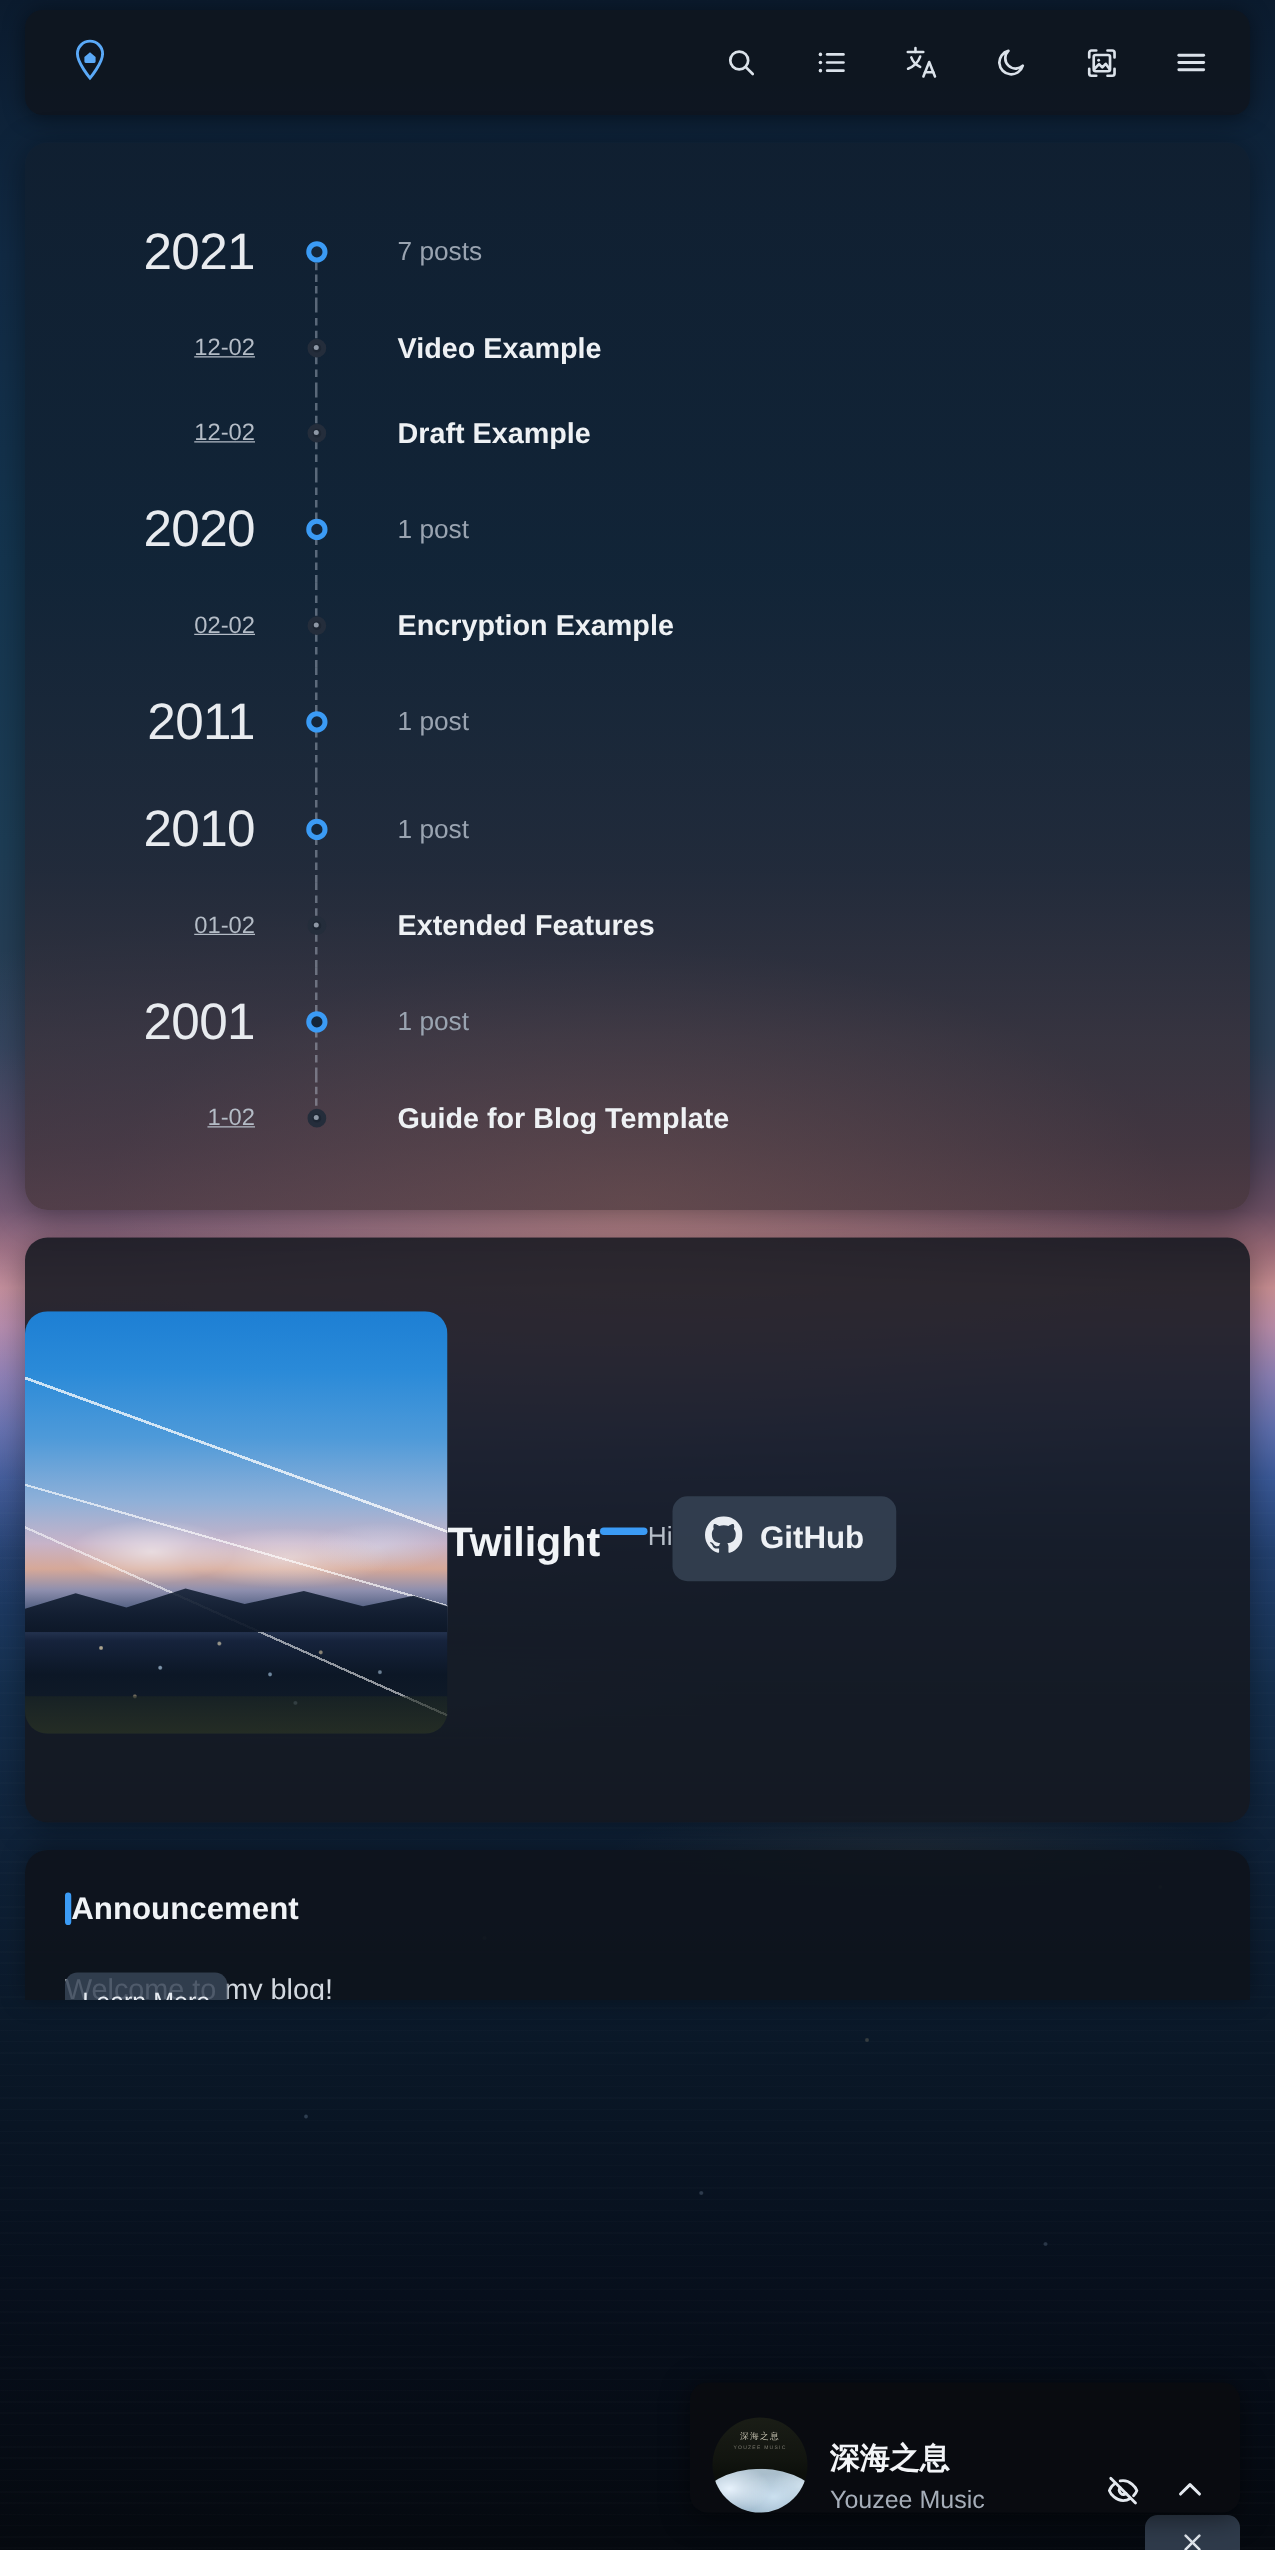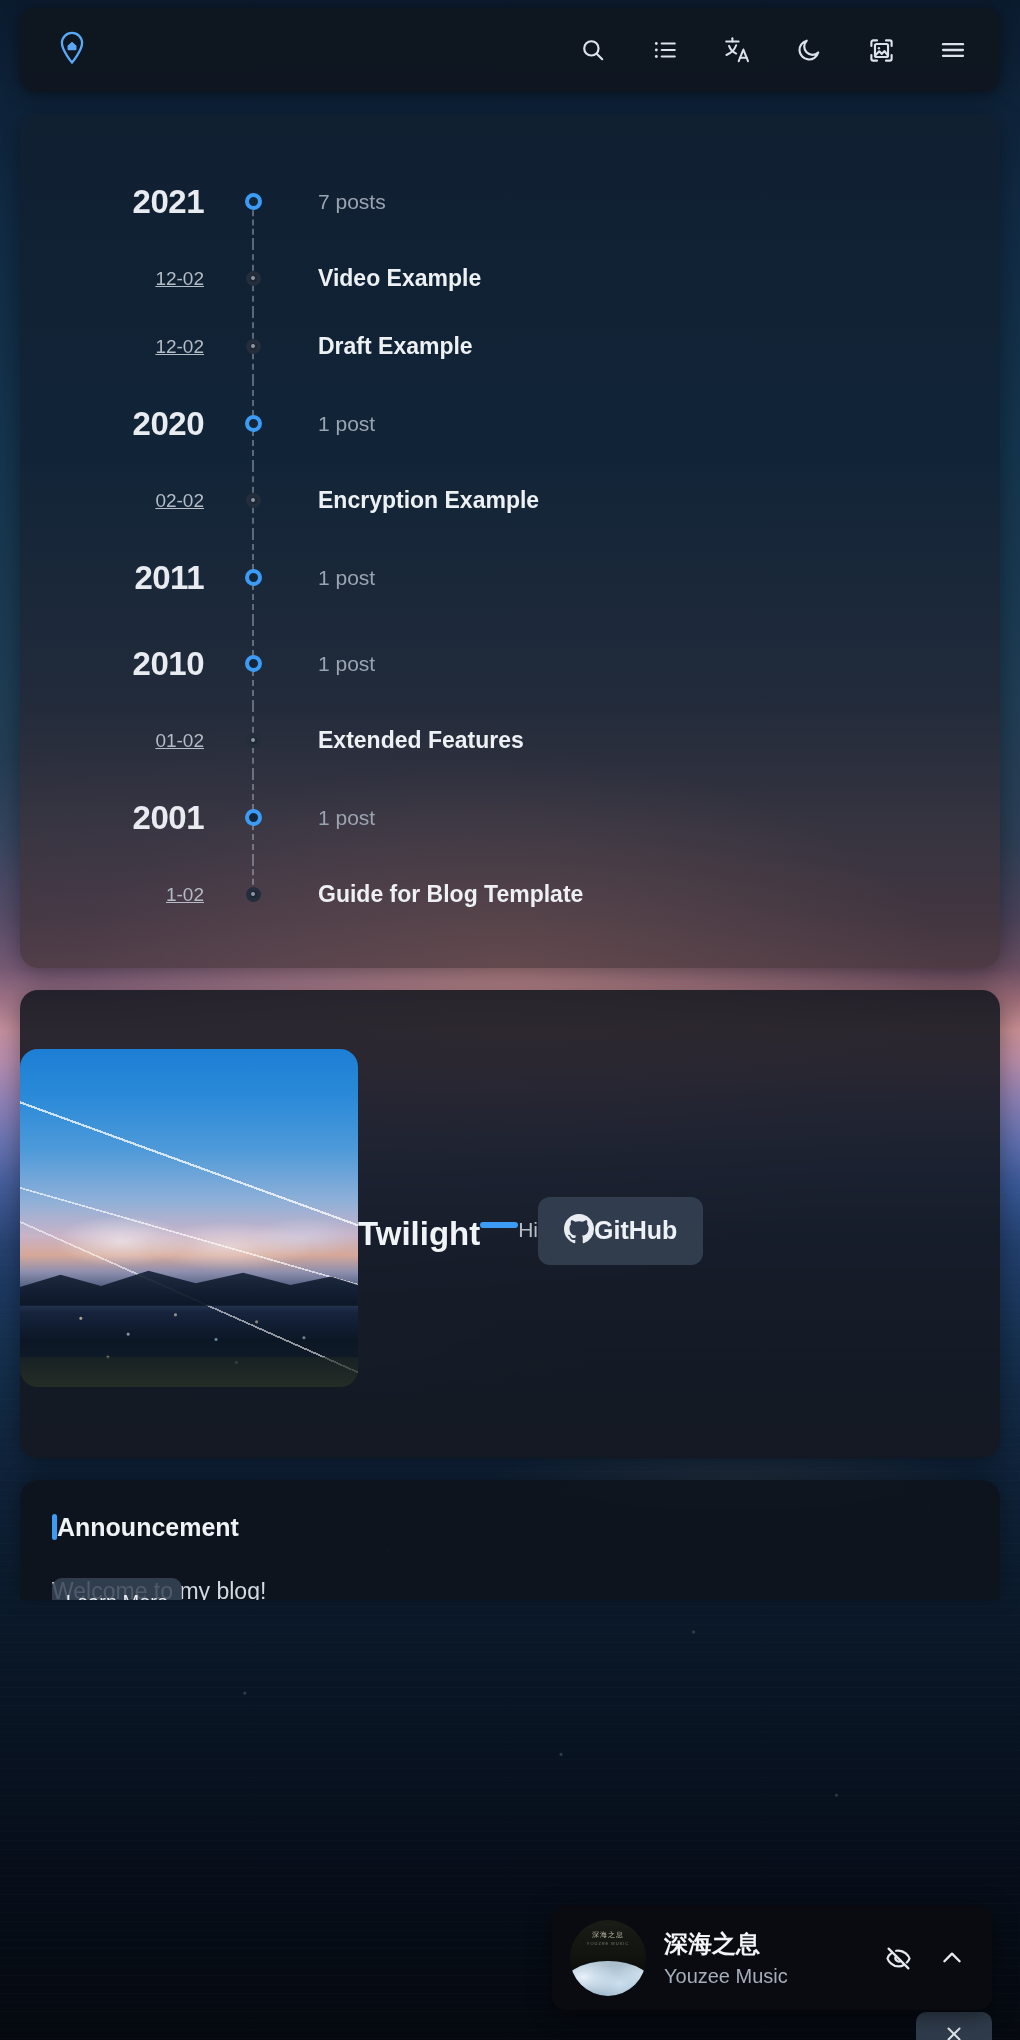--- a/index.html
+++ b/index.html
@@ -129,22 +129,22 @@
     height: 68px;
   }
   .tl-row.year { height: 86px; }
   .tl-left {
     width: 210px;
     text-align: right;
     padding-right: 26px;
     flex: none;
   }
   .tl-year-label {
-    font-size: 33px;
-    font-weight: bold;
+    font-size: 41px;
+    font-weight: normal;
     color: #e8ebef;
     letter-spacing: -0.5px;
     line-height: 1;
   }
   .tl-date-label {
     font-size: 19px;
     color: #b4bcc6;
     line-height: 1;
     text-decoration: underline;
   }
@@ -293,20 +293,21 @@
     line-height: 1;
   }
   .social-btn {
     margin-top: 25px;
     height: 68px;
     padding: 0 26px;
     border-radius: 12px;
     background: rgba(55,68,86,.82);
     display: flex;
     align-items: center;
+    gap: 14px;
     cursor: pointer;
   }
   .social-btn .label {
     font-size: 25px;
     font-weight: bold;
     color: #eef1f5;
     line-height: 1;
   }
 
   
@@ -359,21 +360,21 @@
   
   .music-player {
     position: absolute;
     right: 28px;
     bottom: 38px;
     width: 440px;
     height: 104px;
     border-radius: 14px;
     background: rgba(10,12,16,.94);
     display: flex;
-    align-items: center;
+    align-items: flex-end;
     padding: 0 22px 0 18px;
     gap: 18px;
     z-index: 12;
     box-shadow: 0 4px 22px rgba(0,0,0,.5);
   }
   .album-art {
     width: 76px; height: 76px;
     border-radius: 50%;
     flex: none;
     position: relative;

